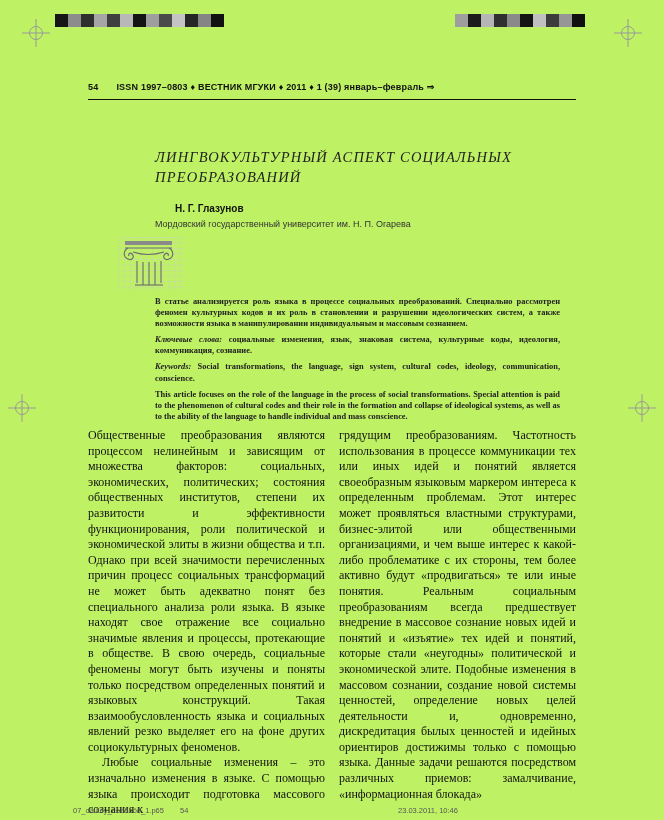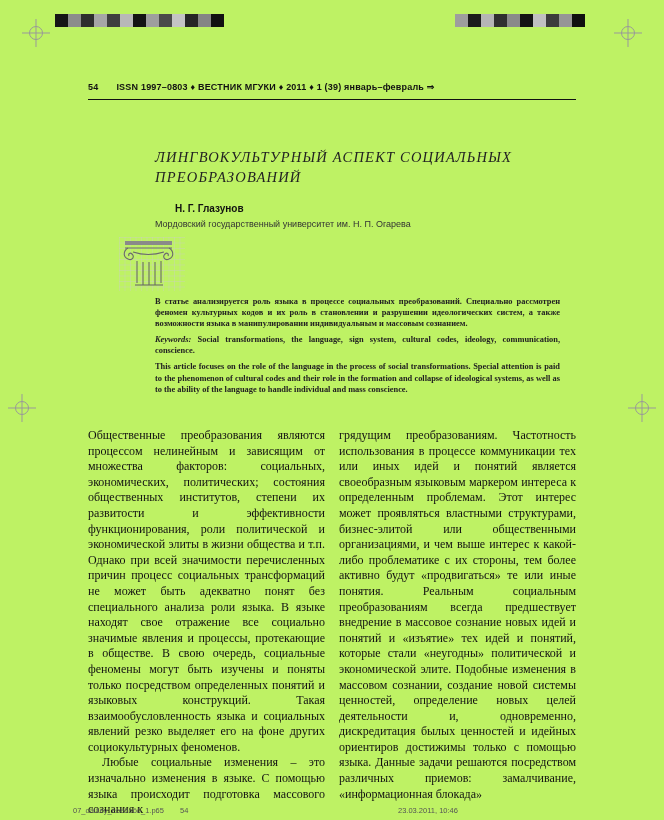--- a/index.html
+++ b/index.html
@@ -145,20 +145,21 @@
       <path d="M24 25 v23"></path>
       <path d="M30 25 v23"></path>
       <path d="M36 25 v23"></path>
       <path d="M42 24 v22"></path>
       <path d="M16 48 h28"></path>
     </g>
   </svg>
 
   <div class="abstracts">
     <p>В статье анализируется роль языка в процессе социальных преобразований. Специально рассмотрен феномен культурных кодов и их роль в становлении и разрушении идеологических систем, а также возможности языка в манипулировании индивидуальным и массовым сознанием.</p>
+    <p><span class="kw-label">Ключевые слова:</span> <span>социальные изменения, язык, знаковая система, культурные коды, идеология, коммуникация, сознание.</span></p>
     <p><span class="kw-label">Keywords:</span> <span>Social transformations, the language, sign system, cultural codes, ideology, communication, conscience.</span></p>
     <p>This article focuses on the role of the language in the process of social transformations. Special attention is paid to the phenomenon of cultural codes and their role in the formation and collapse of ideological systems, as well as to the ability of the language to handle individual and mass conscience.</p>
   </div>
 
   <div class="body-column left">
       <p class="body-para">Общественные преобразования являются процессом нелинейным и зависящим от множества факторов: социальных, экономических, политических; состояния общественных институтов, степени их развитости и эффективности функционирования, роли политической и экономической элиты в жизни общества и т.п. Однако при всей значимости перечисленных причин процесс социальных трансформаций не может быть адекватно понят без специального анализа роли языка. В языке находят свое отражение все социально значимые явления и процессы, протекающие в обществе. В свою очередь, социальные феномены могут быть изучены и поняты только посредством определенных понятий и языковых конструкций. Такая взаимообусловленность языка и социальных явлений резко выделяет его на фоне других социокультурных феноменов.</p>
       <p class="body-para indent">Любые социальные изменения – это изначально изменения в языке. С помощью языка происходит подготовка массового сознания к</p>
     </div>
   <div class="body-column right">
       <p class="body-para">грядущим преобразованиям. Частотность использования в процессе коммуникации тех или иных идей и понятий является своеобразным языковым маркером интереса к определенным проблемам. Этот интерес может проявляться властными структурами, бизнес-элитой или общественными организациями, и чем выше интерес к какой-либо проблематике с их стороны, тем более активно будут «продвигаться» те или иные понятия. Реальным социальным преобразованиям всегда предшествует внедрение в массовое сознание новых идей и понятий и «изъятие» тех идей и понятий, которые стали «неугодны» политической и экономической элите. Подобные изменения в массовом сознании, создание новой системы ценностей, определение новых целей деятельности и, одновременно, дискредитация былых ценностей и идейных ориентиров достижимы только с помощью языка. Данные задачи решаются посредством различных приемов: замалчивание, «информационная блокада»</p>

